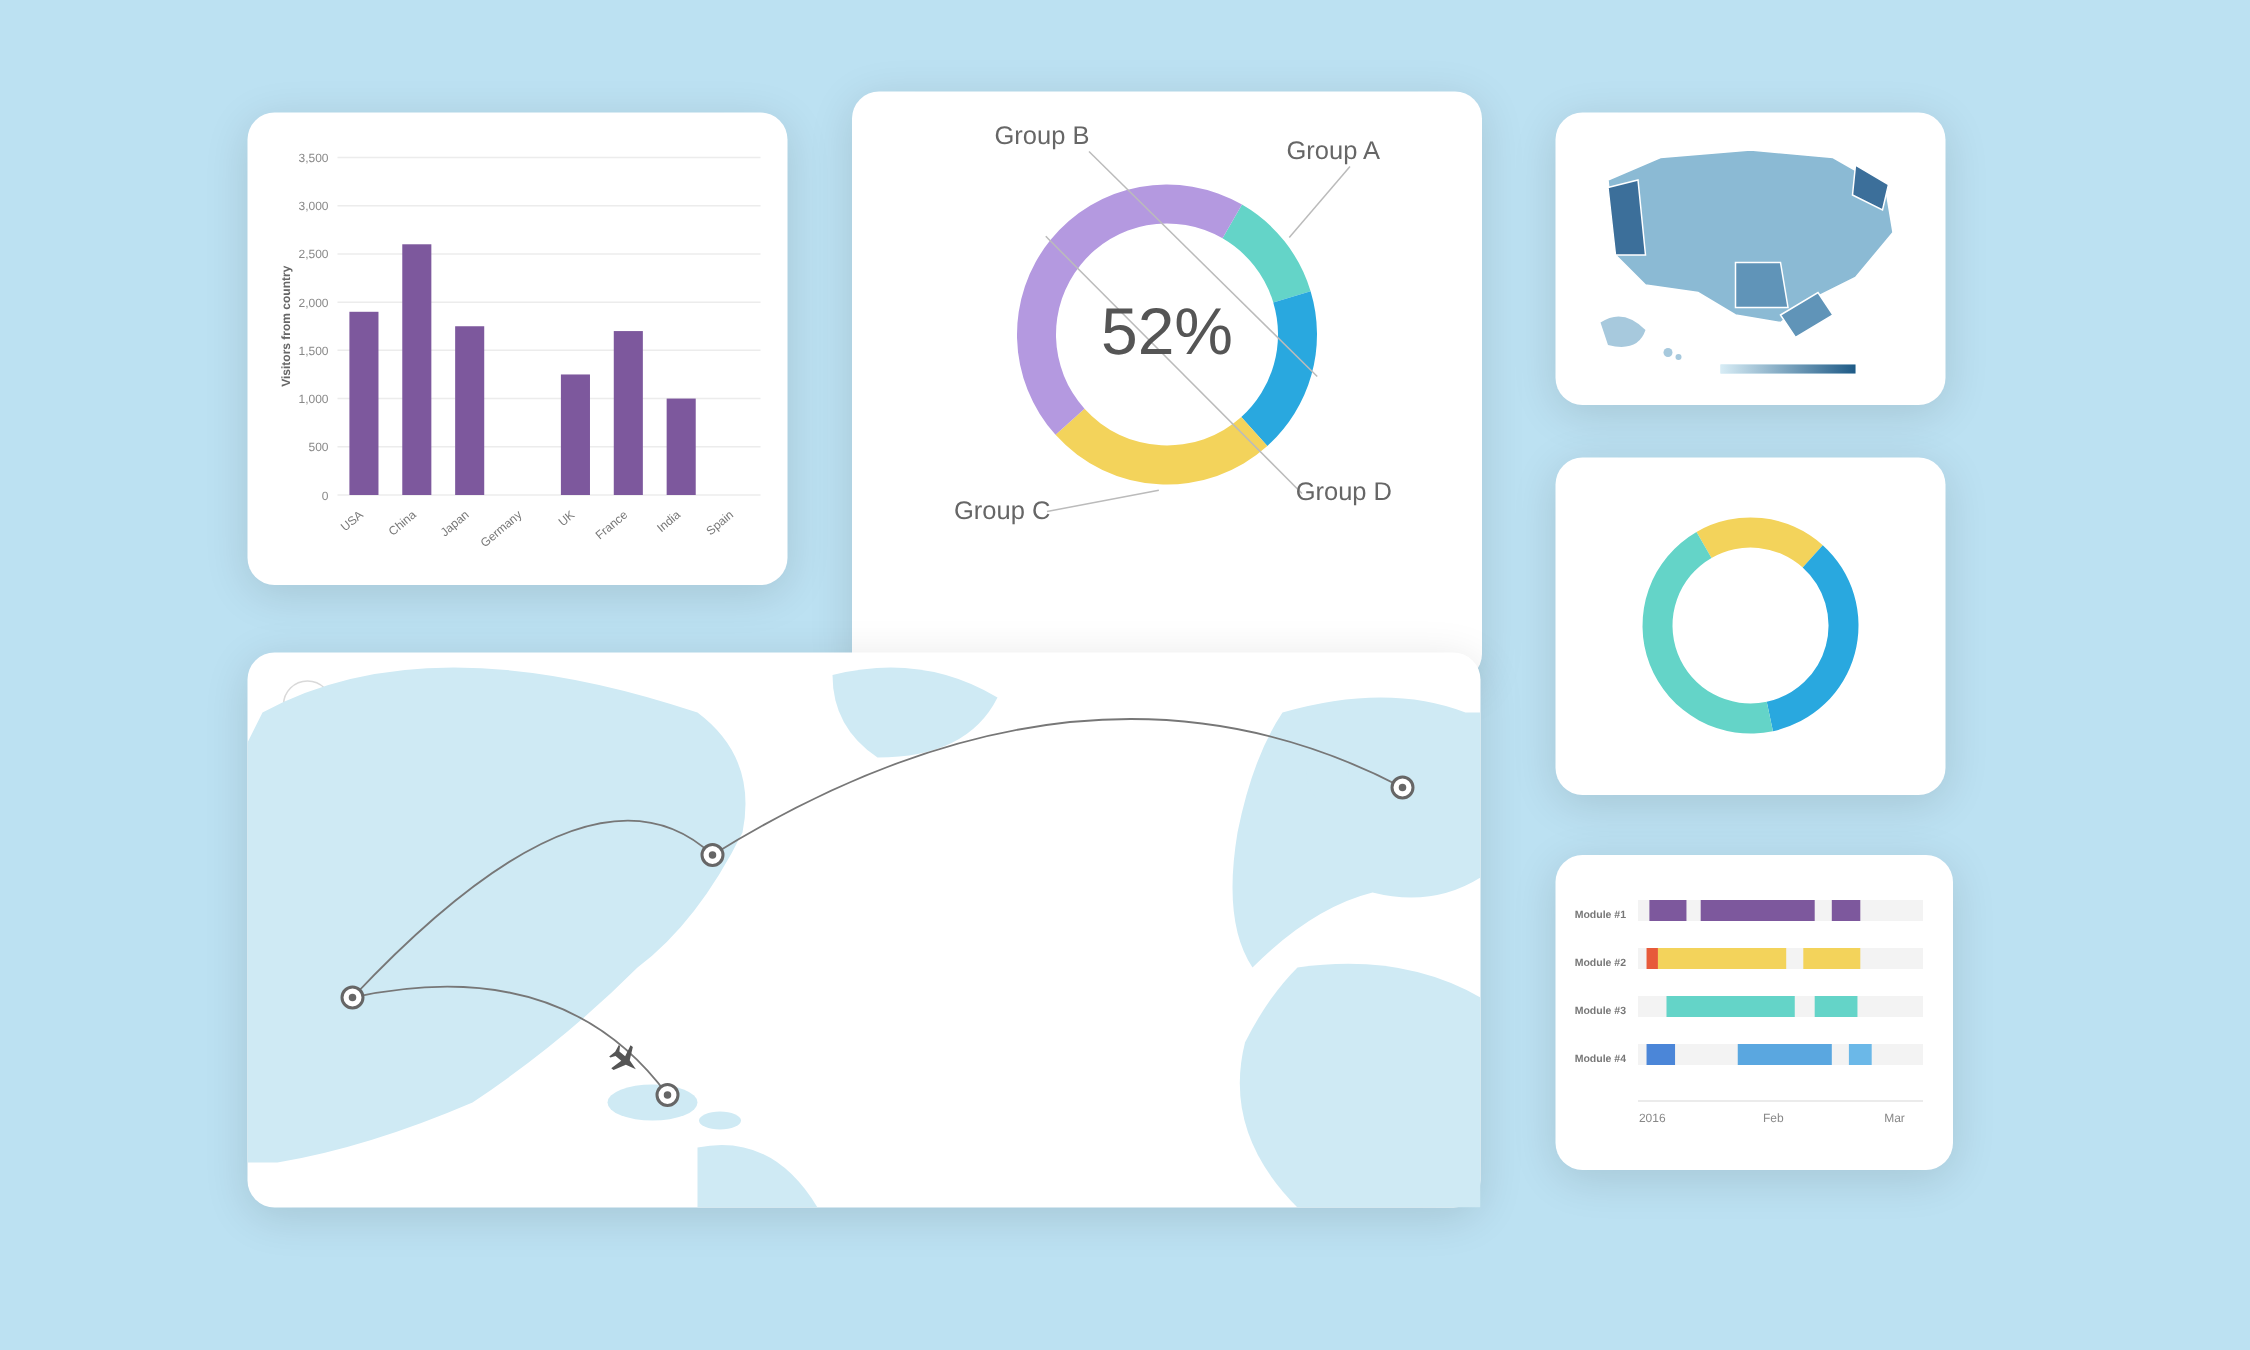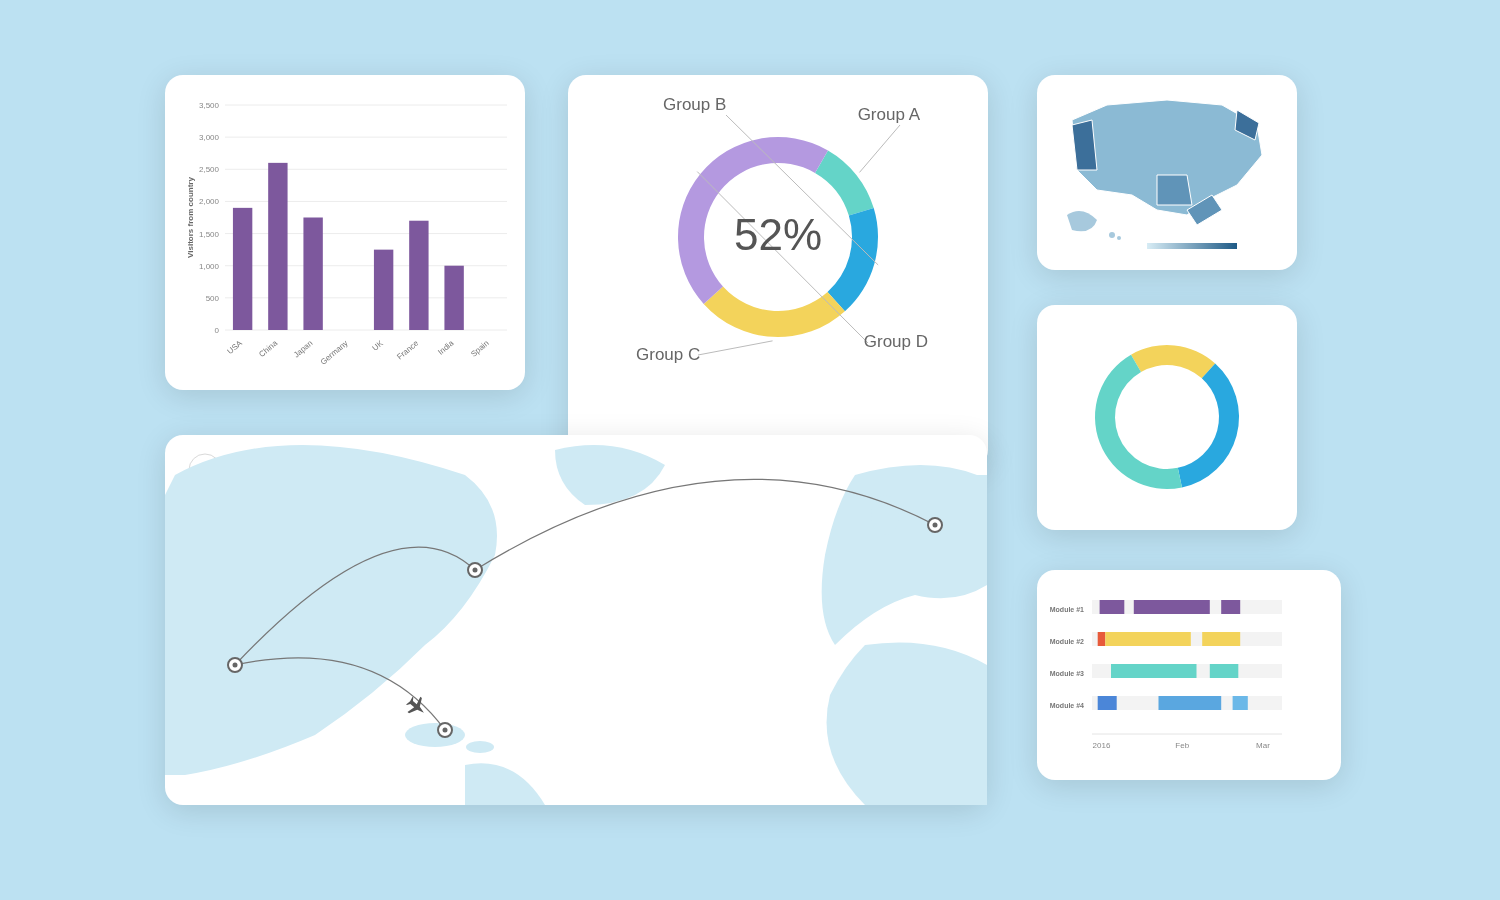--- a/index.html
+++ b/index.html
@@ -41,21 +41,21 @@
         <text x="218.625" y="269" text-anchor="end" font-size="8" fill="#777" transform="rotate(-40 218.625 269)">UK</text>
         <rect x="244.18125" y="145.71428571428572" width="19.387500000000003" height="109.28571428571428" fill="#7d589d"></rect>
         <text x="253.875" y="269" text-anchor="end" font-size="8" fill="#777" transform="rotate(-40 253.875 269)">France</text>
         <rect x="279.43125" y="190.71428571428572" width="19.387500000000003" height="64.28571428571428" fill="#7d589d"></rect>
         <text x="289.125" y="269" text-anchor="end" font-size="8" fill="#777" transform="rotate(-40 289.125 269)">India</text>
         <text x="324.375" y="269" text-anchor="end" font-size="8" fill="#777" transform="rotate(-40 324.375 269)">Spain</text>
       </g>
   </svg>
 </div>
 
-<div class="card" style="left:568px;top:75px;width:420px;height:393px">
+<div class="card" style="left:568px;top:61px;width:420px;height:393px">
   <svg viewBox="0 0 420 315" width="420" height="315">
     <g id="donut1">
         <path d="M 260 75.39745962155614 A 100 100 0 0 1 305.7319497532067 133.09682030555285 L 280.841642817373 140.6116470261091 A 74 74 0 0 0 247 97.91412011995155 Z" fill="#64d4c8"></path>
         <path d="M 305.7319497532067 133.09682030555285 A 100 100 0 0 1 276.9130606358858 236.31448254773943 L 259.5156648705555 216.99271708532717 A 74 74 0 0 0 280.841642817373 140.6116470261091 Z" fill="#29a8df"></path>
         <path d="M 276.9130606358858 236.31448254773943 A 100 100 0 0 1 135.68551745226057 228.9130606358858 L 155.00728291467283 211.5156648705555 A 74 74 0 0 0 259.5156648705555 216.99271708532717 Z" fill="#f3d35b"></path>
         <path d="M 135.68551745226057 228.9130606358858 A 100 100 0 0 1 260 75.39745962155614 L 247 97.91412011995155 A 74 74 0 0 0 155.00728291467283 211.5156648705555 Z" fill="#b499e0"></path>
         <line x1="291.50411956188736" y1="97.40063085105572" x2="332" y2="50" stroke="#bbb" stroke-width="1"></line>
         <text x="352" y="45" text-anchor="end" font-size="17" fill="#666">Group A</text>
         <line x1="310.16890694695644" y1="189.96766134398763" x2="158" y2="40" stroke="#bbb" stroke-width="1"></line>
         <text x="95" y="35" text-anchor="start" font-size="17" fill="#666">Group B</text>
@@ -100,21 +100,21 @@
 <div class="card" style="left:1037px;top:305px;width:260px;height:225px">
   <svg viewBox="0 0 260 225" width="260" height="225">
     <g id="donut2">
         <path d="M 94.00000000000001 49.646170927520416 A 72 72 0 0 1 178.1774036578378 58.49357256562762 L 164.79479153066063 73.35646907517551 A 52 52 0 0 0 104.00000000000001 66.96667900320918 Z" fill="#f3d35b"></path>
         <path d="M 178.1774036578378 58.49357256562762 A 72 72 0 0 1 144.96964173887866 182.426627252834 L 140.81140792252347 162.8636752381579 A 52 52 0 0 0 164.79479153066063 73.35646907517551 Z" fill="#29a8df"></path>
         <path d="M 144.96964173887866 182.426627252834 A 72 72 0 0 1 94.00000000000003 49.6461709275204 L 104.00000000000003 66.96667900320918 A 52 52 0 0 0 140.81140792252347 162.8636752381579 Z" fill="#64d4c8"></path>
       </g>
   </svg>
 </div>
 
-<div class="card" style="left:1037px;top:570px;width:304px;height:210px">
+<div class="card" style="left:1037px;top:570px;width:265px;height:210px">
   <svg viewBox="0 0 260 210" width="260" height="210">
     <g id="timeline">
         <text x="47" y="42" text-anchor="end" font-size="7" fill="#777" font-weight="bold">Module #1</text>
         <rect x="55" y="30" width="190" height="14" fill="#f3f3f3"></rect>
         <rect x="62.6" y="30" width="24.7" height="14" fill="#7d589d"></rect>
         <rect x="96.8" y="30" width="76" height="14" fill="#7d589d"></rect>
         <rect x="184.20000000000002" y="30" width="18.999999999999996" height="14" fill="#7d589d"></rect>
         <text x="47" y="74" text-anchor="end" font-size="7" fill="#777" font-weight="bold">Module #2</text>
         <rect x="55" y="62" width="190" height="14" fill="#f3f3f3"></rect>
         <rect x="60.7" y="62" width="7.600000000000001" height="14" fill="#e75a3a"></rect>

